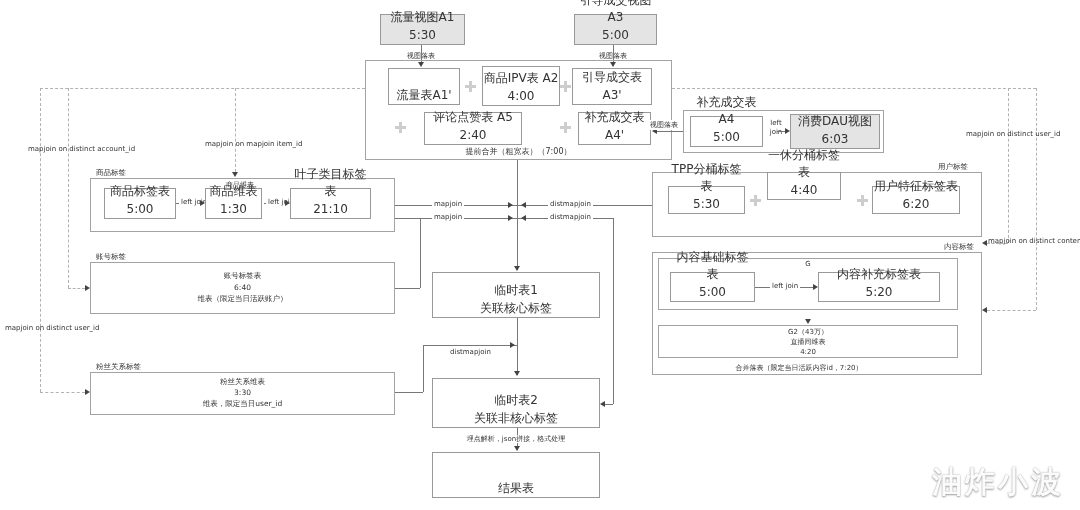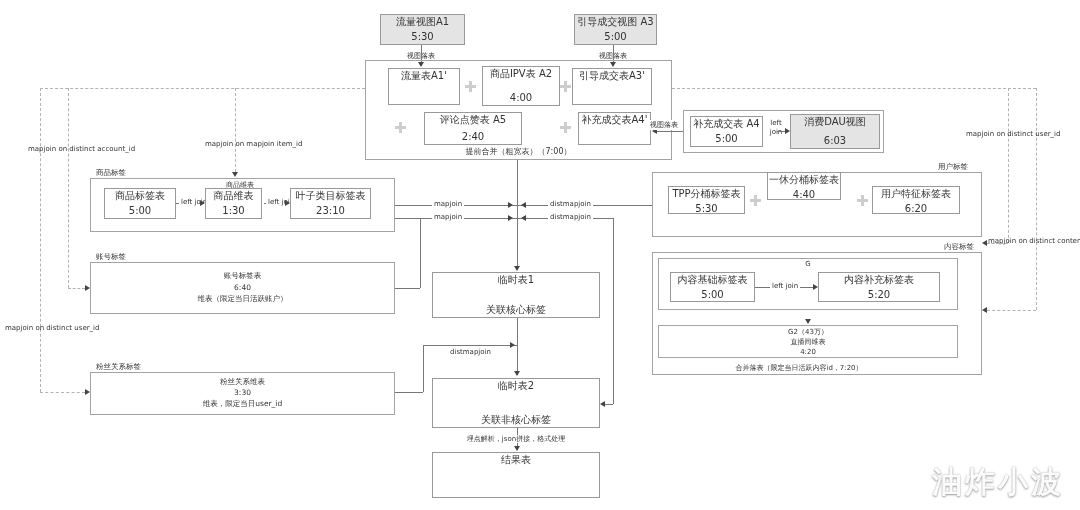--- a/index.html
+++ b/index.html
@@ -1,19 +1,19 @@
 <!DOCTYPE html>
 <html><head>
 <meta charset="utf-8">
 <style>
   html,body{margin:0;padding:0;background:#fff}
   .canvas{position:relative;width:1080px;height:510px;background:#fff;overflow:hidden;
     font-family:"DejaVu Sans","Liberation Sans",sans-serif;color:#333}
   .box{position:absolute;border:1px solid #999;background:#fff;display:flex;flex-direction:column;
-    align-items:center;justify-content:space-between;text-align:center;font-size:10px;line-height:1.45;
+    align-items:center;justify-content:flex-end;text-align:center;font-size:12px;line-height:1.45;
     color:#333;box-sizing:border-box}
   .box.gray{background:#e4e4e4}
   .cont{position:absolute;border:1px solid #a3a3a3;box-sizing:border-box}
   .lbl{position:absolute;font-size:7.5px;color:#333;white-space:nowrap}
   .lbl.c{text-align:center}
   .lbl.sm{font-size:7px}
   .bg{background:#fff;padding:0 2px}
   .hl{position:absolute;height:1px;background:#777}
   .vl{position:absolute;width:1px;background:#777}
   .dh{position:absolute;height:0;border-top:1px dashed #b2b2b2}
@@ -102,21 +102,21 @@
   <div class="ar r" style="left:200px;top:200px"></div>
   <div class="box" style="left:205px;top:188px;width:57px;height:31px">
     <span>商品维表</span>
     <span>1:30</span>
   </div>
   <div class="hl" style="left:264px;top:203px;width:24px"></div>
   <div class="lbl sm bg" style="left:266px;top:198px">left join</div>
   <div class="ar r" style="left:285px;top:200px"></div>
   <div class="box" style="left:290px;top:188px;width:81px;height:31px">
     <span>叶子类目标签表</span>
-    <span>23:10</span>
+    <span>21:10</span>
   </div>
 
   <div class="lbl" style="left:96px;top:252px">账号标签</div>
   <div class="cont" style="left:90px;top:262px;width:305px;height:52px"></div>
   <div class="mblock" style="left:90px;top:270px;width:305px">
     <span>账号标签表</span>
     <span>6:40</span>
     <span>维表（限定当日活跃账户）</span>
   </div>
 

